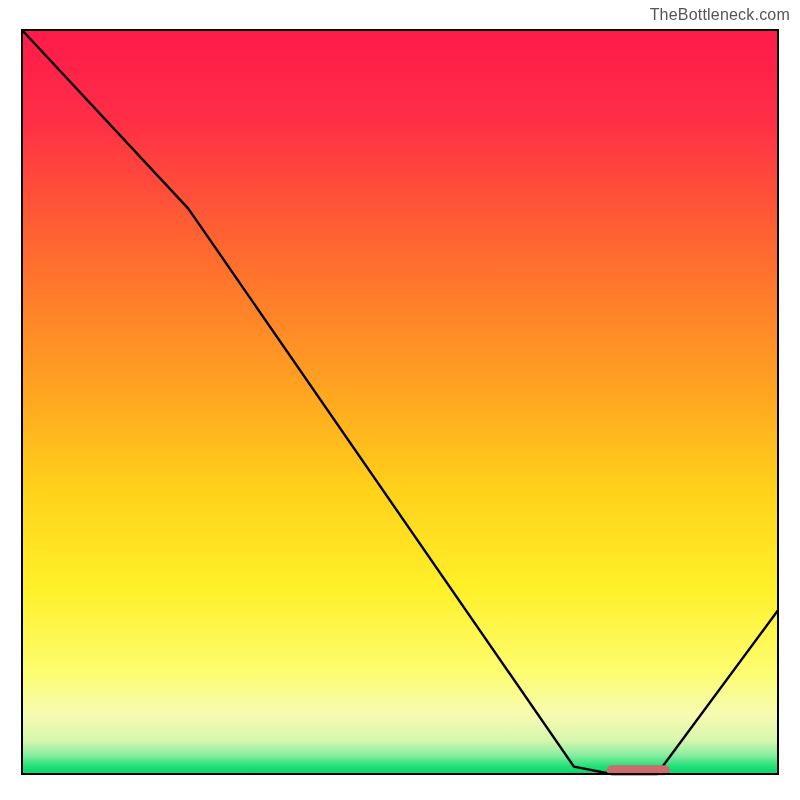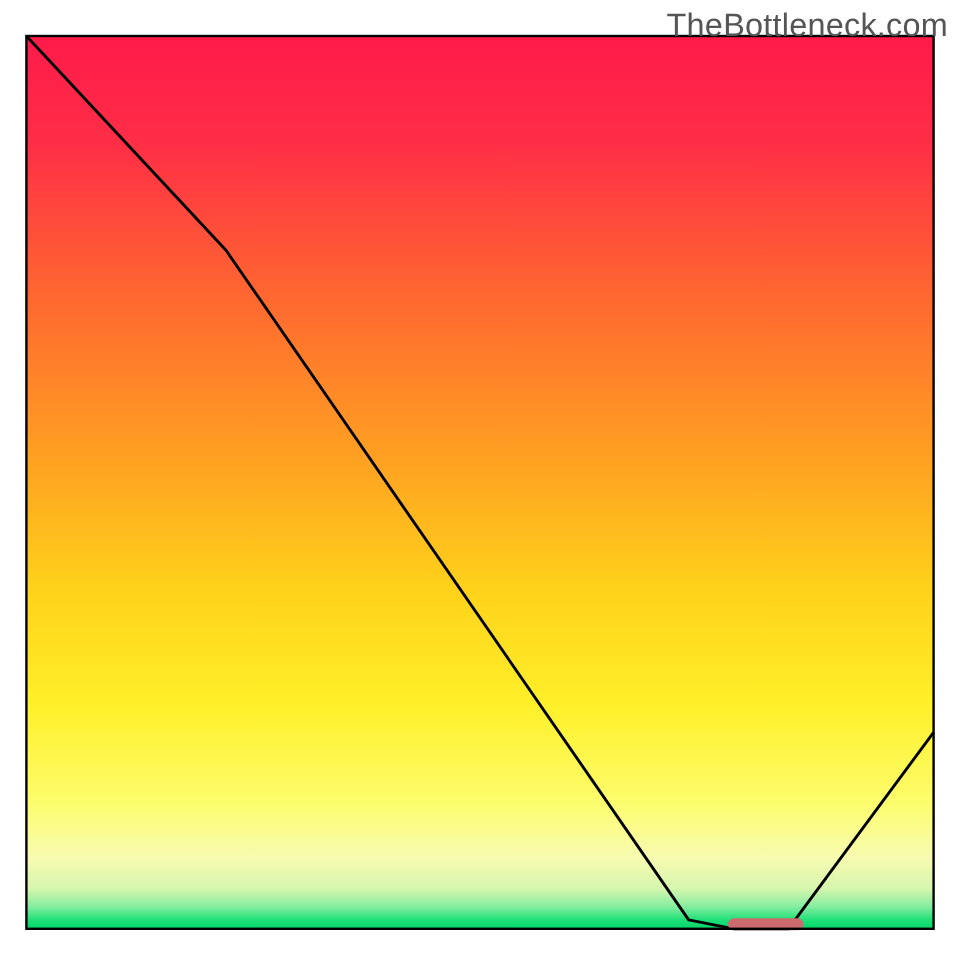--- a/index.html
+++ b/index.html
@@ -13,21 +13,21 @@
   .chart-container {
     position: relative;
     width: 800px;
     height: 800px;
   }
   .watermark {
     position: absolute;
     top: 6px;
     right: 10px;
     color: #555;
-    font-size: 27px;
+    font-size: 16px;
     font-weight: 400;
     letter-spacing: 0.2px;
     font-family: Arial, Helvetica, sans-serif;
     z-index: 10;
   }
   svg.plot {
     position: absolute;
     top: 0;
     left: 0;
   }

